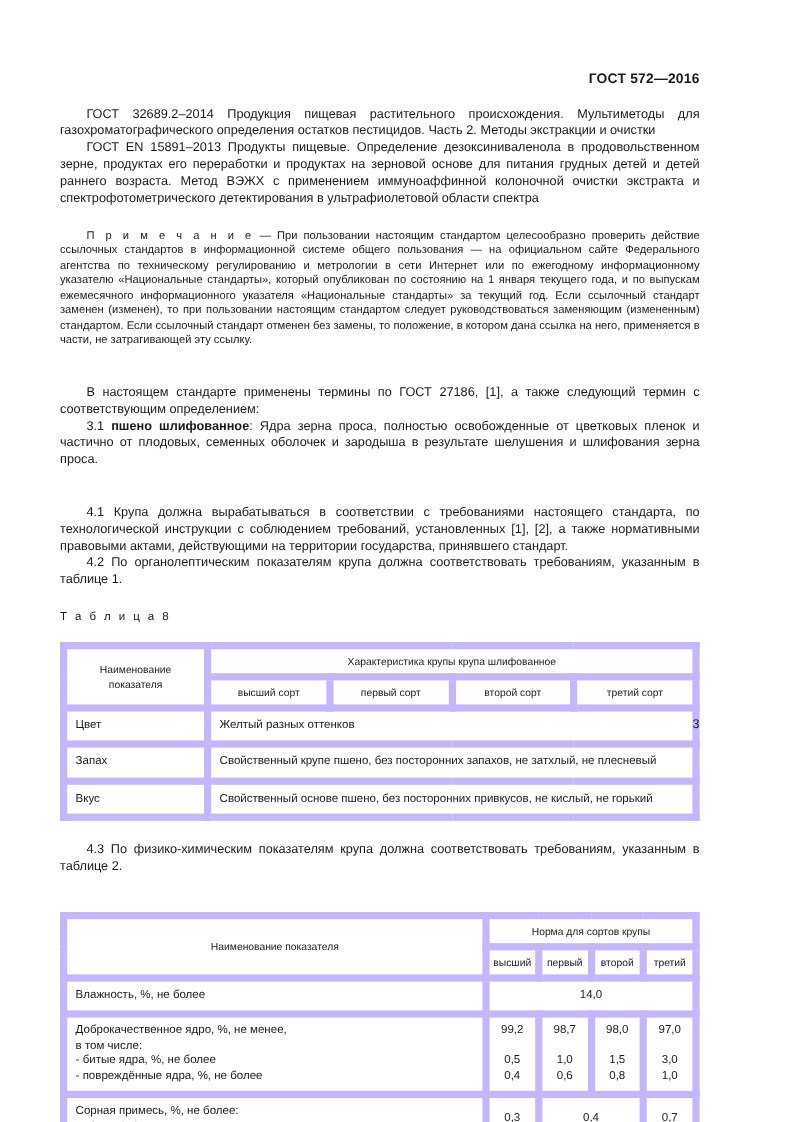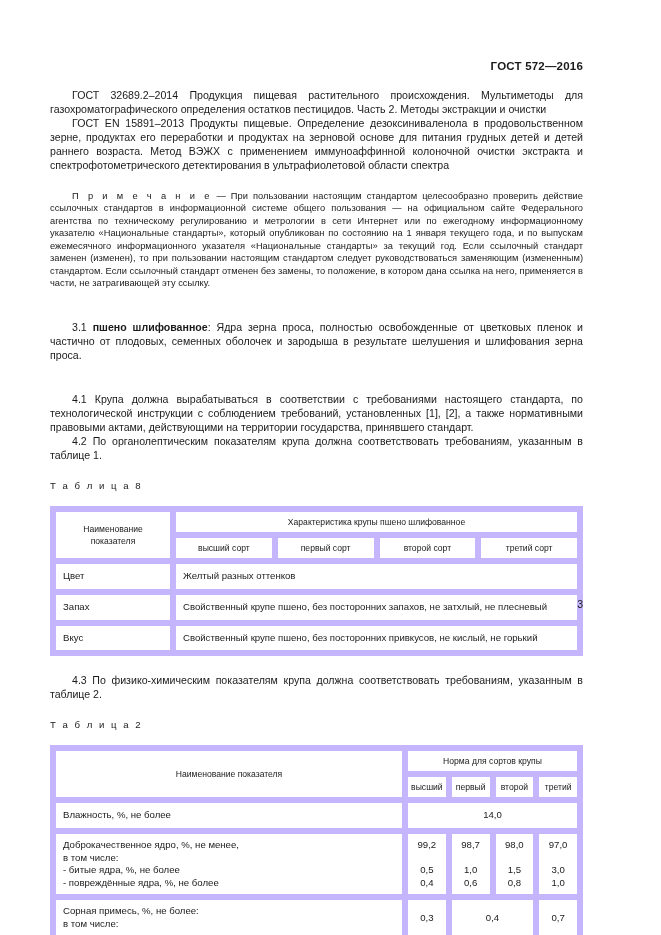--- a/index.html
+++ b/index.html
@@ -158,68 +158,68 @@
     <p class="indent">ГОСТ 32689.2–2014 Продукция пищевая растительного происхождения. Мультиметоды для газохроматографического определения остатков пестицидов. Часть 2. Методы экстракции и очистки</p>
     <p class="indent">ГОСТ EN 15891–2013 Продукты пищевые. Определение дезоксиниваленола в продовольственном зерне, продуктах его переработки и продуктах на зерновой основе для питания грудных детей и детей раннего возраста. Метод ВЭЖХ с применением иммуноаффинной колоночной очистки экстракта и спектрофотометрического детектирования в ультрафиолетовой области спектра</p>
 
     <div class="gap-md"></div>
 
     <p class="note"><span class="spaced">П р и м е ч а н и е</span><span> — </span><span>При пользовании настоящим стандартом целесообразно проверить действие ссылочных стандартов в информационной системе общего пользования — на официальном сайте Федерального агентства по техническому регулированию и метрологии в сети Интернет или по ежегодному информационному указателю «Национальные стандарты», который опубликован по состоянию на 1 января текущего года, и по выпускам ежемесячного информационного указателя «Национальные стандарты» за текущий год. Если ссылочный стандарт заменен (изменен), то при пользовании настоящим стандартом следует руководствоваться заменяющим (измененным) стандартом. Если ссылочный стандарт отменен без замены, то положение, в котором дана ссылка на него, применяется в части, не затрагивающей эту ссылку.</span></p>
 
     <div class="gap-md"></div>
 
     <div class="gap-sm"></div>
+    <p class="indent">В настоящем стандарте применены термины по ГОСТ 27186, [1], а также следующий термин с соответствующим определением:</p>
     <p class="indent"><span>3.1 </span><span class="term">пшено шлифованное</span><span>: Ядра зерна проса, полностью освобожденные от цветковых пленок и частично от плодовых, семенных оболочек и зародыша в результате шелушения и шлифования зерна проса.</span></p>
 
     <div class="gap-md"></div>
 
     <div class="gap-sm"></div>
     <p class="indent">4.1 Крупа должна вырабатываться в соответствии с требованиями настоящего стандарта, по технологической инструкции с соблюдением требований, установленных [1], [2], а также нормативными правовыми актами, действующими на территории государства, принявшего стандарт.</p>
     <p class="indent">4.2 По органолептическим показателям крупа должна соответствовать требованиям, указанным в таблице 1.</p>
 
     <div class="gap-md"></div>
 
     <p class="tbl-caption">Т а б л и ц а  8</p>
     <div class="gap-sm"></div>
 
     <table class="t1">
       <tbody>
           <tr>
         <td class="th-c hdr-name multi" rowspan="2">Наименование
 показателя</td>
-        <td class="th-c" colspan="4">Характеристика крупы пшено шлифованное</td>
+        <td class="th-c" colspan="4">Характеристика крупы крупа шлифованное</td>
       </tr>
       <tr>
         <td class="th-c sortcol">высший сорт</td>
         <td class="th-c sortcol">первый сорт</td>
         <td class="th-c sortcol">второй сорт</td>
         <td class="th-c sortcol">третий сорт</td>
       </tr>
       <tr>
         <td class="cell-l thick-top">Цвет</td>
         <td class="cell-l thick-top" colspan="4">Желтый разных оттенков</td>
       </tr>
       <tr>
         <td class="cell-l">Запах</td>
         <td class="cell-l" colspan="4">Свойственный крупе пшено, без посторонних запахов, не затхлый, не плесневый</td>
       </tr>
       <tr>
         <td class="cell-l">Вкус</td>
-        <td class="cell-l" colspan="4">Свойственный крупе пшено, без посторонних привкусов, не кислый, не горький</td>
+        <td class="cell-l" colspan="4">Свойственный основе пшено, без посторонних привкусов, не кислый, не горький</td>
       </tr>
     </tbody>
       </table>
 
     <div class="gap-md"></div>
 
     <p class="indent">4.3 По физико-химическим показателям крупа должна соответствовать требованиям, указанным в таблице 2.</p>
 
     <div class="gap-md"></div>
 
-    <p class="tbl-caption">Т а б л и ц а  2</p>
     <div class="gap-sm"></div>
 
     <table class="t2">
       <tbody>
           <tr>
         <td class="th-c name-col" rowspan="2">Наименование показателя</td>
         <td class="th-c" colspan="4">Норма для сортов крупы</td>
       </tr>
       <tr>
         <td class="th-c sortcol">высший</td>

